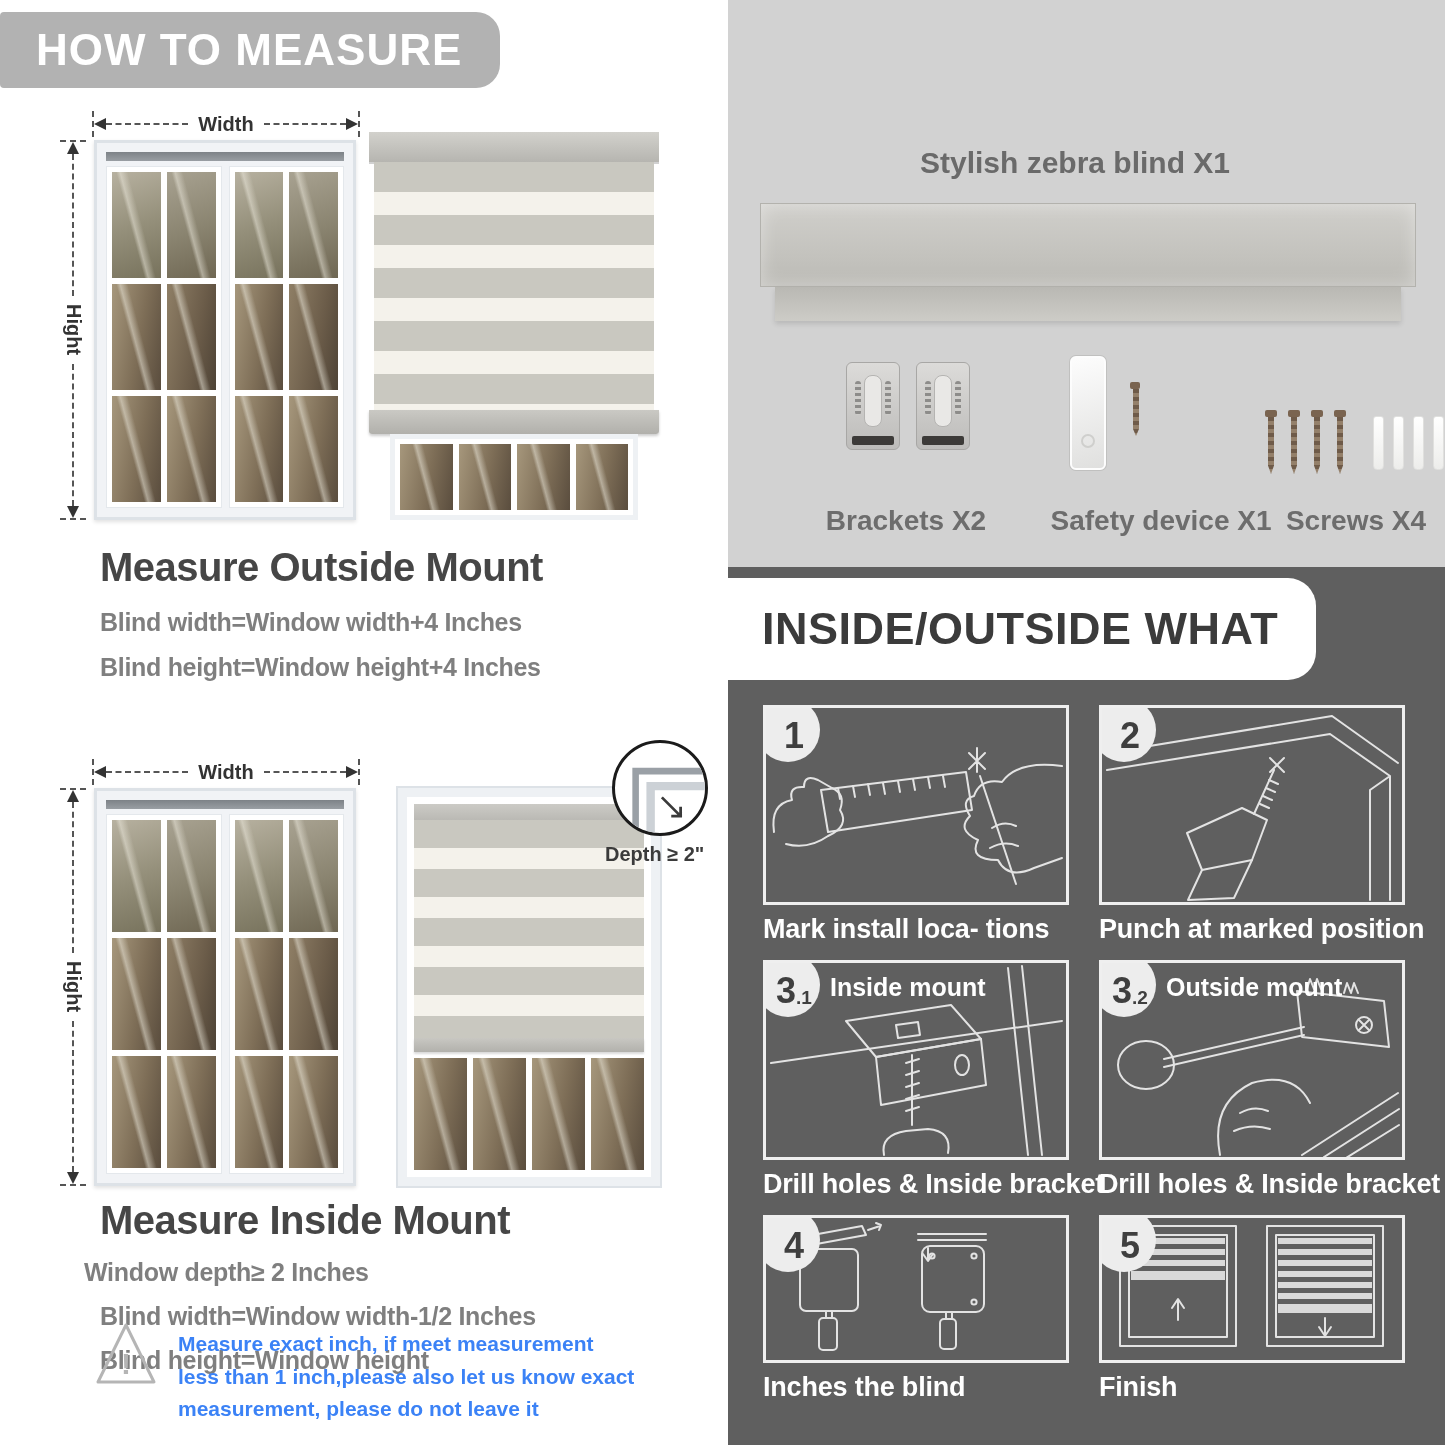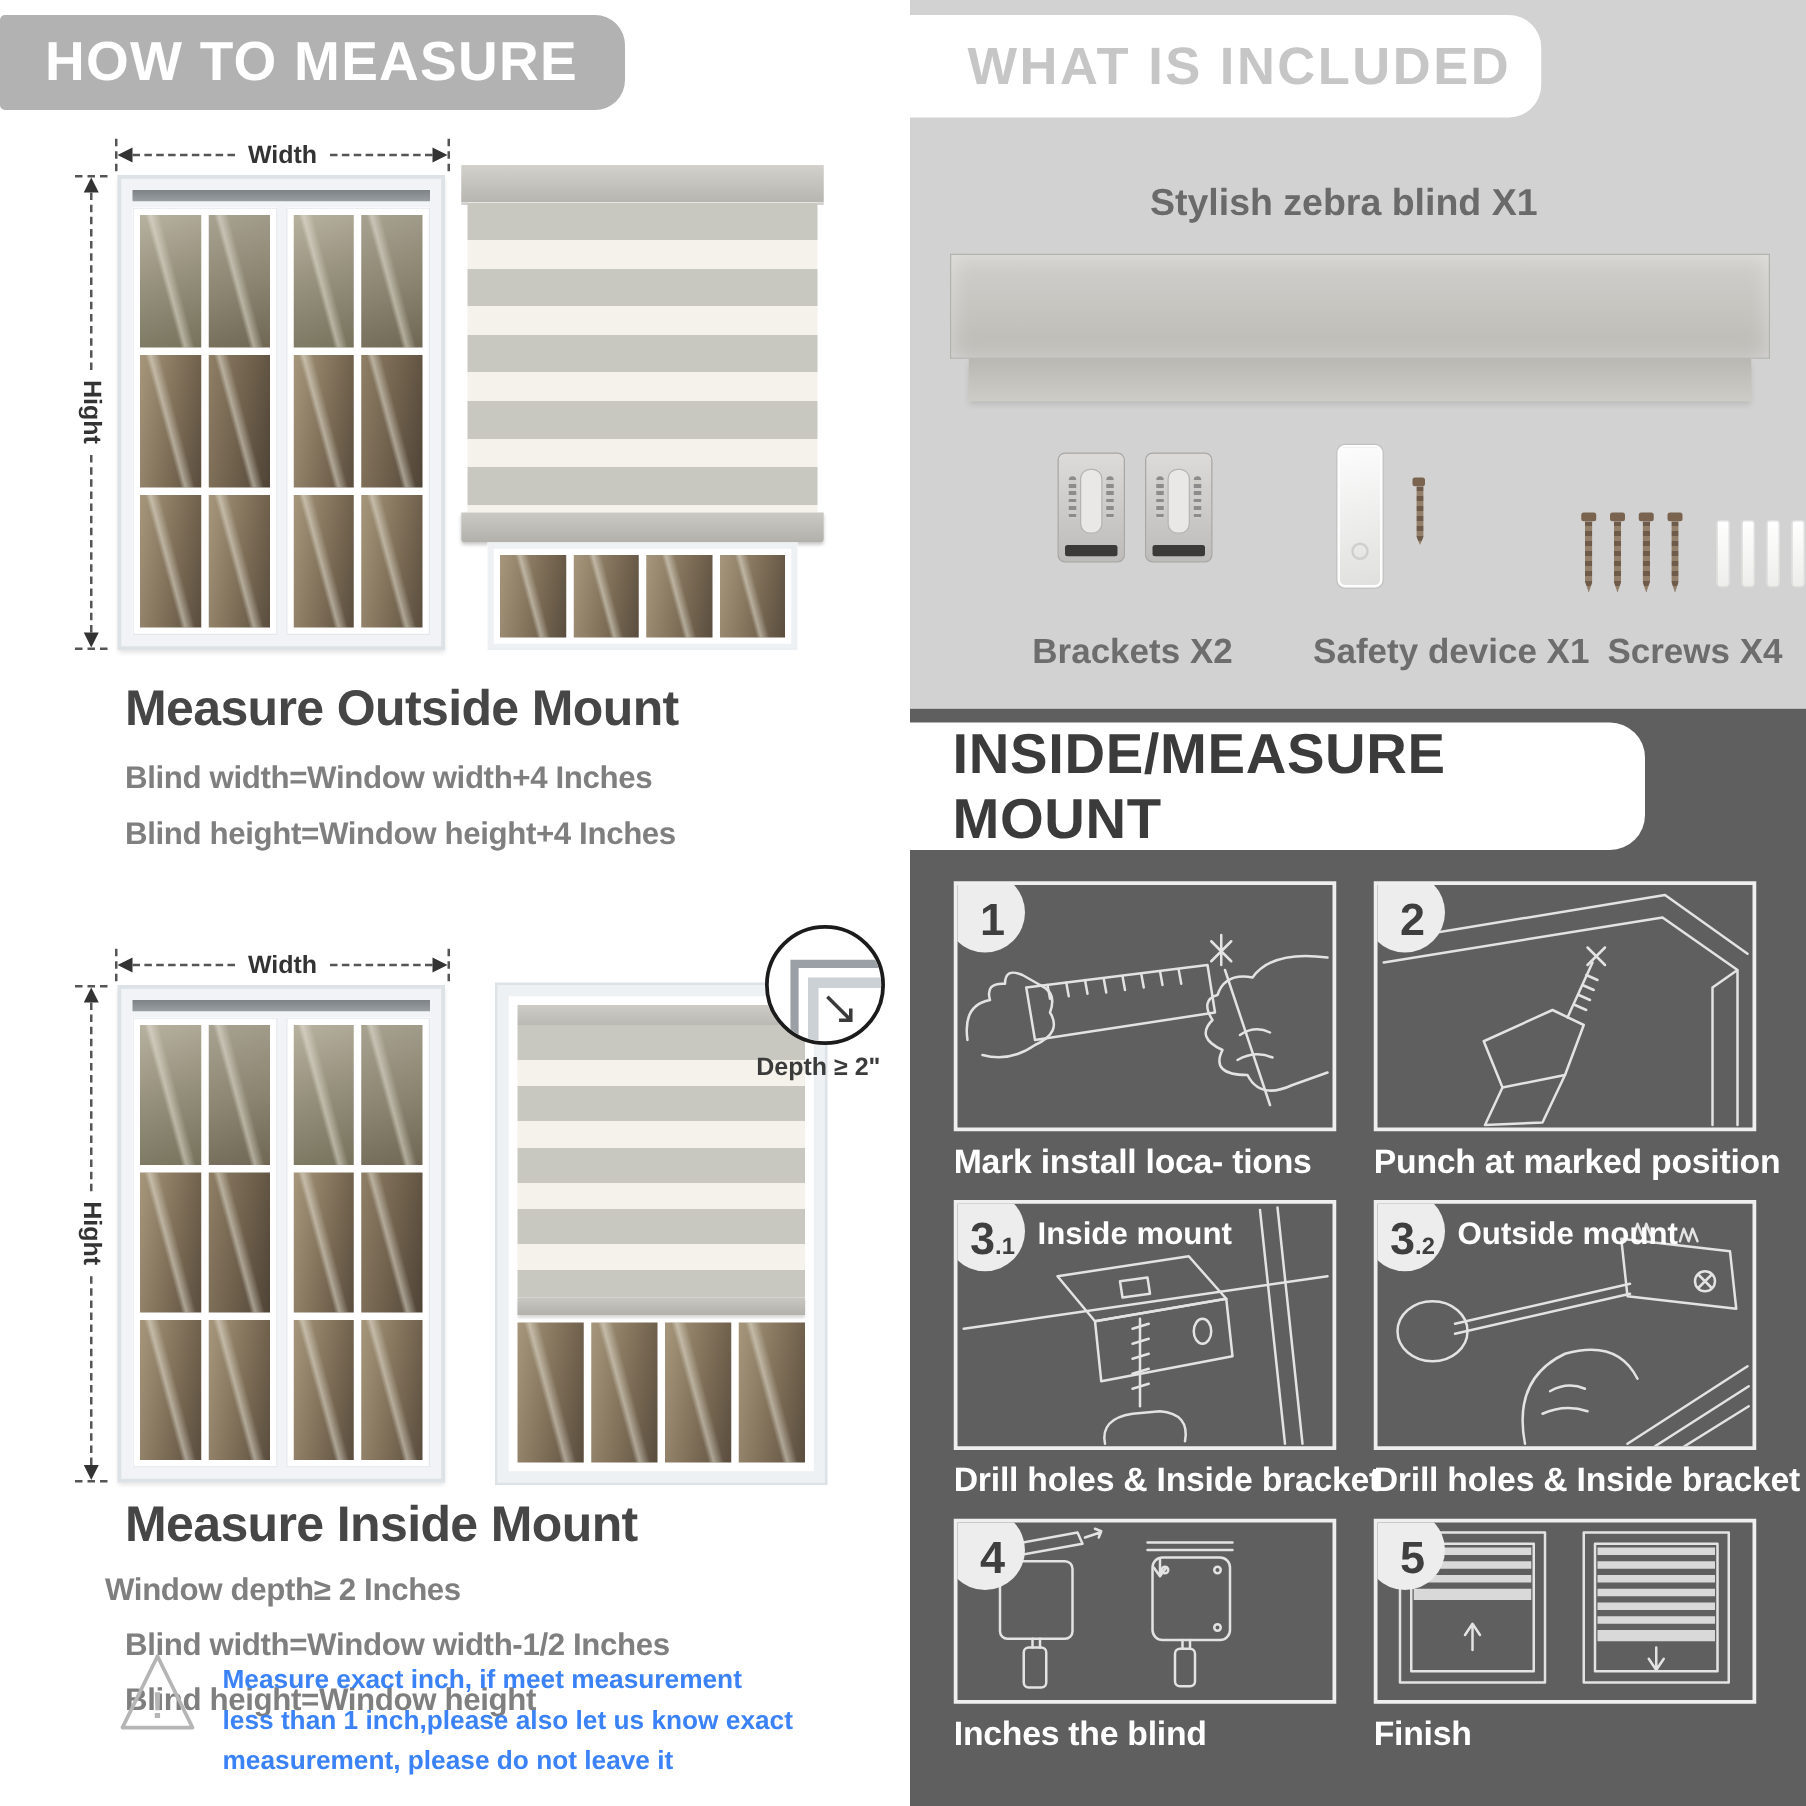--- a/index.html
+++ b/index.html
@@ -263,23 +263,20 @@
       <text x="32" y="56" text-anchor="middle" font-size="30" font-weight="bold" fill="#b5b5b5">!</text>
     </svg>
     <div class="warn-text" style="left:178px;top:1328px">Measure exact inch, if meet measurement less than 1 inch,please also let us know exact measurement, please do not leave it</div>
   </div>
 
   <div class="gutter"></div>
 
   <div class="right-col">
 
     <div class="included">
-      <div class="banner-wii">
-        <span>WHAT IS INCLUDED</span>
-      </div>
 
       <div class="blind-name">Stylish zebra blind X1</div>
       <div class="headrail-main"></div>
       <div class="headrail-under"></div>
 
       <div class="brackets-group">
         <div class="bracket">
           <span class="coil l"></span>
           <span class="coil r"></span>
         </div>
@@ -307,21 +304,21 @@
         </div>
       </div>
 
       <div class="item-label" style="left:178px">Brackets X2</div>
       <div class="item-label" style="left:433px">Safety device X1</div>
       <div class="item-label" style="left:628px">Screws X4</div>
     </div>
 
     <div class="mount">
       <div class="banner-iom">
-        <span>INSIDE/MEASURE MOUNT</span>
+        <span>INSIDE/OUTSIDE WHAT</span>
       </div>
 
       <div class="steps">
 
         <div class="step">
           <div class="panel tall">
             <svg viewBox="0 0 300 194">
               <g class="lineart">
                 <polygon points="55,82 200,64 206,102 62,124"></polygon>
                 <path d="M72,80 l2,11 M87,78 l2,11 M102,76 l2,11 M117,75 l2,11 M132,73 l2,11 M147,71 l2,11 M162,69 l2,11 M177,68 l2,11"></path>

